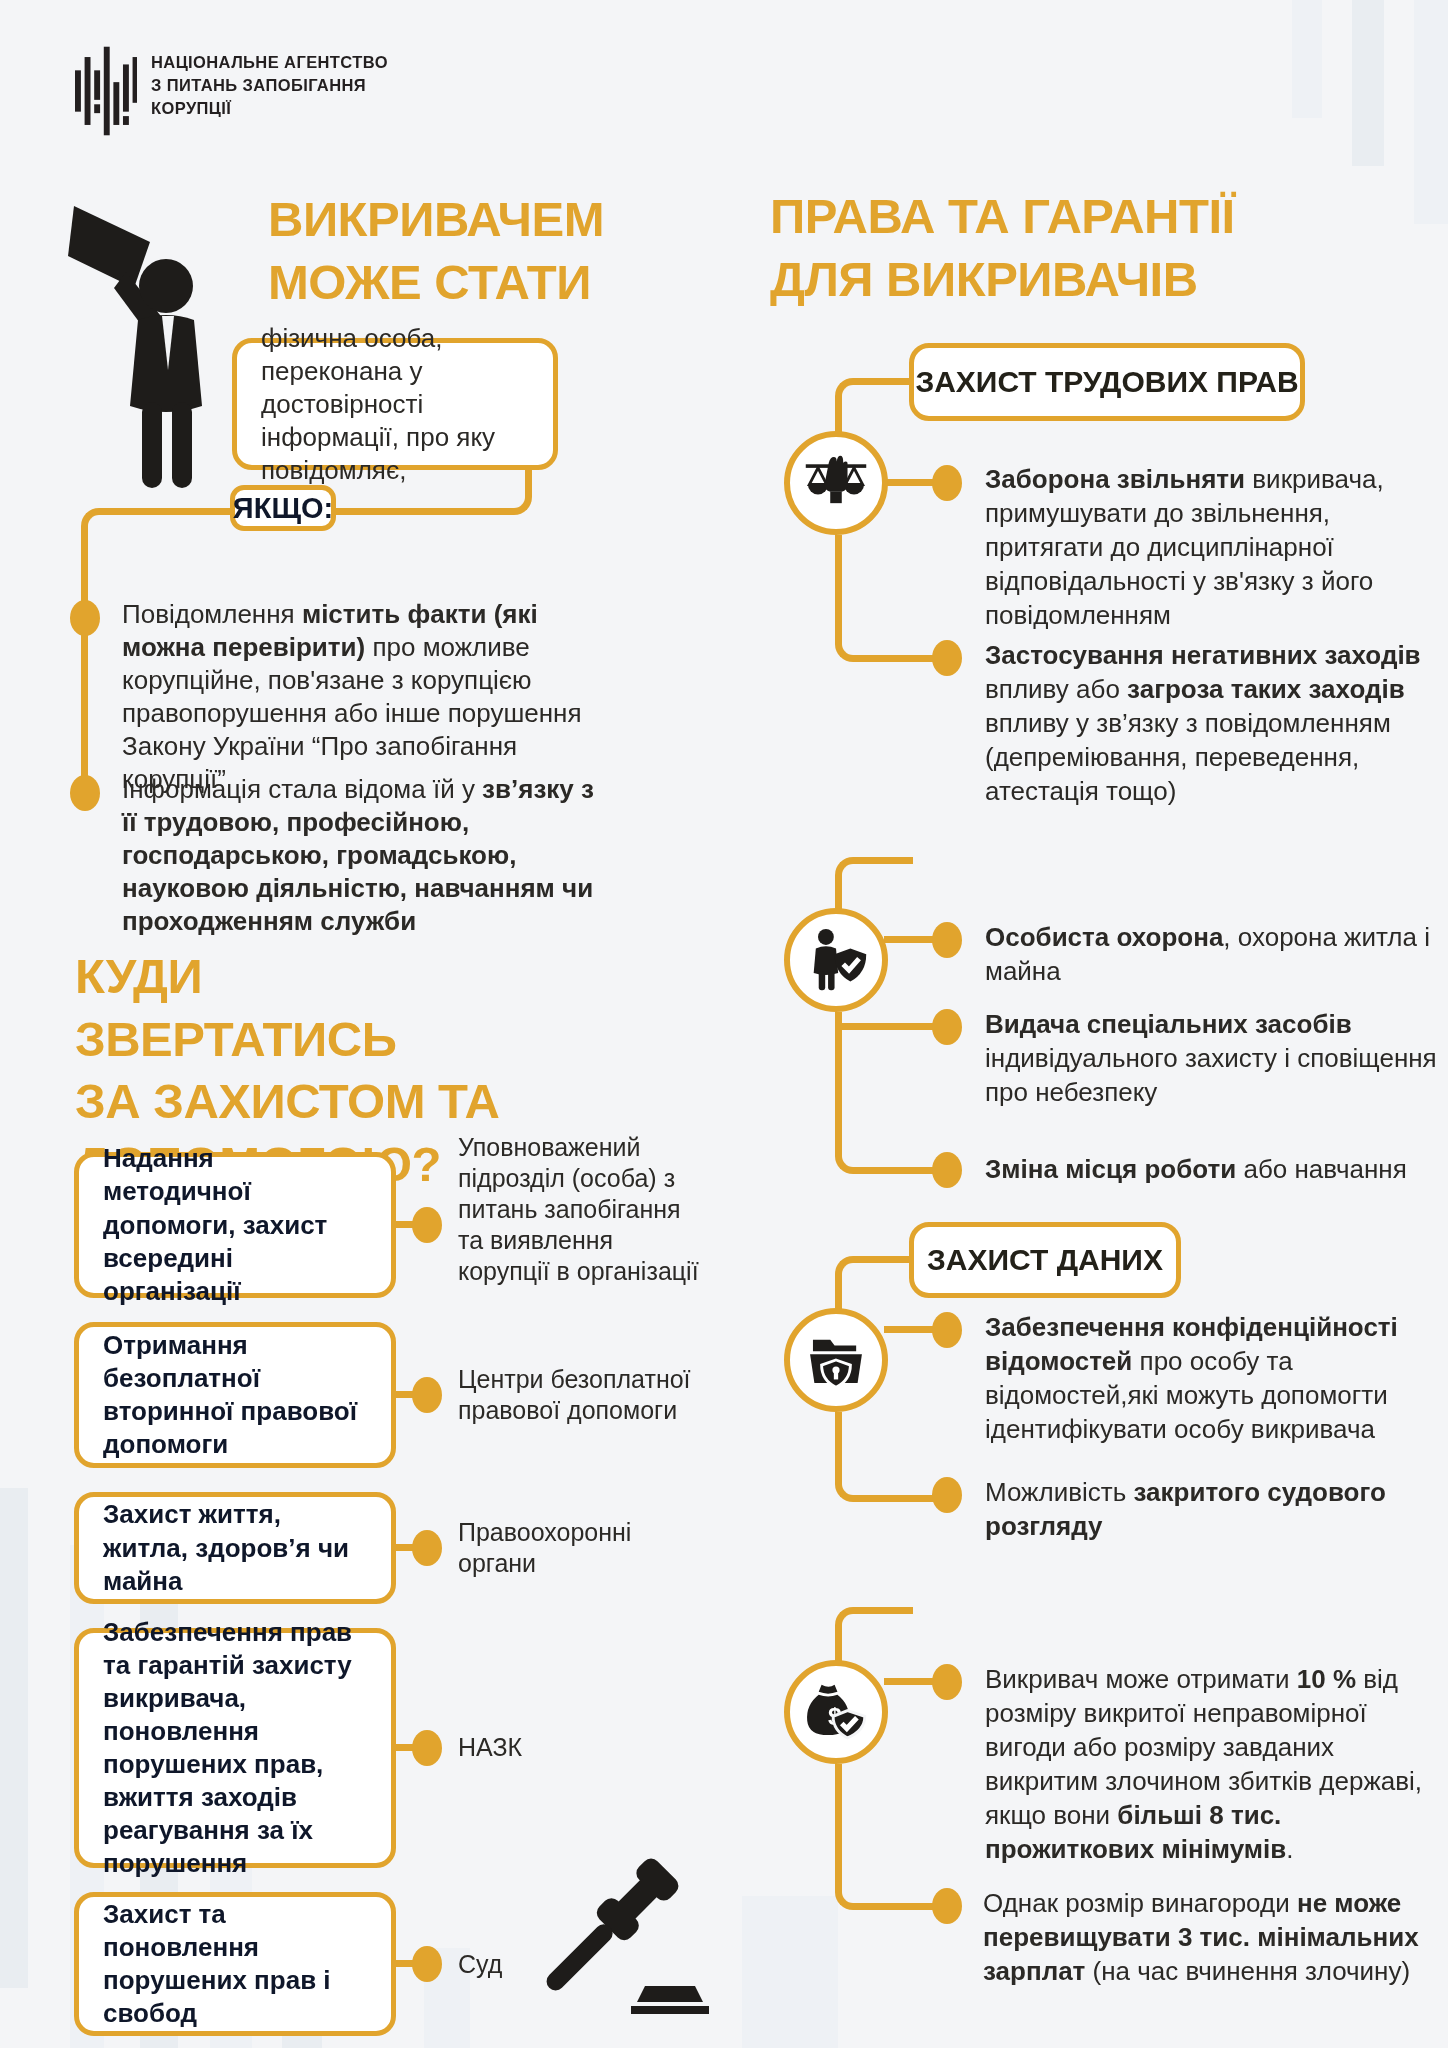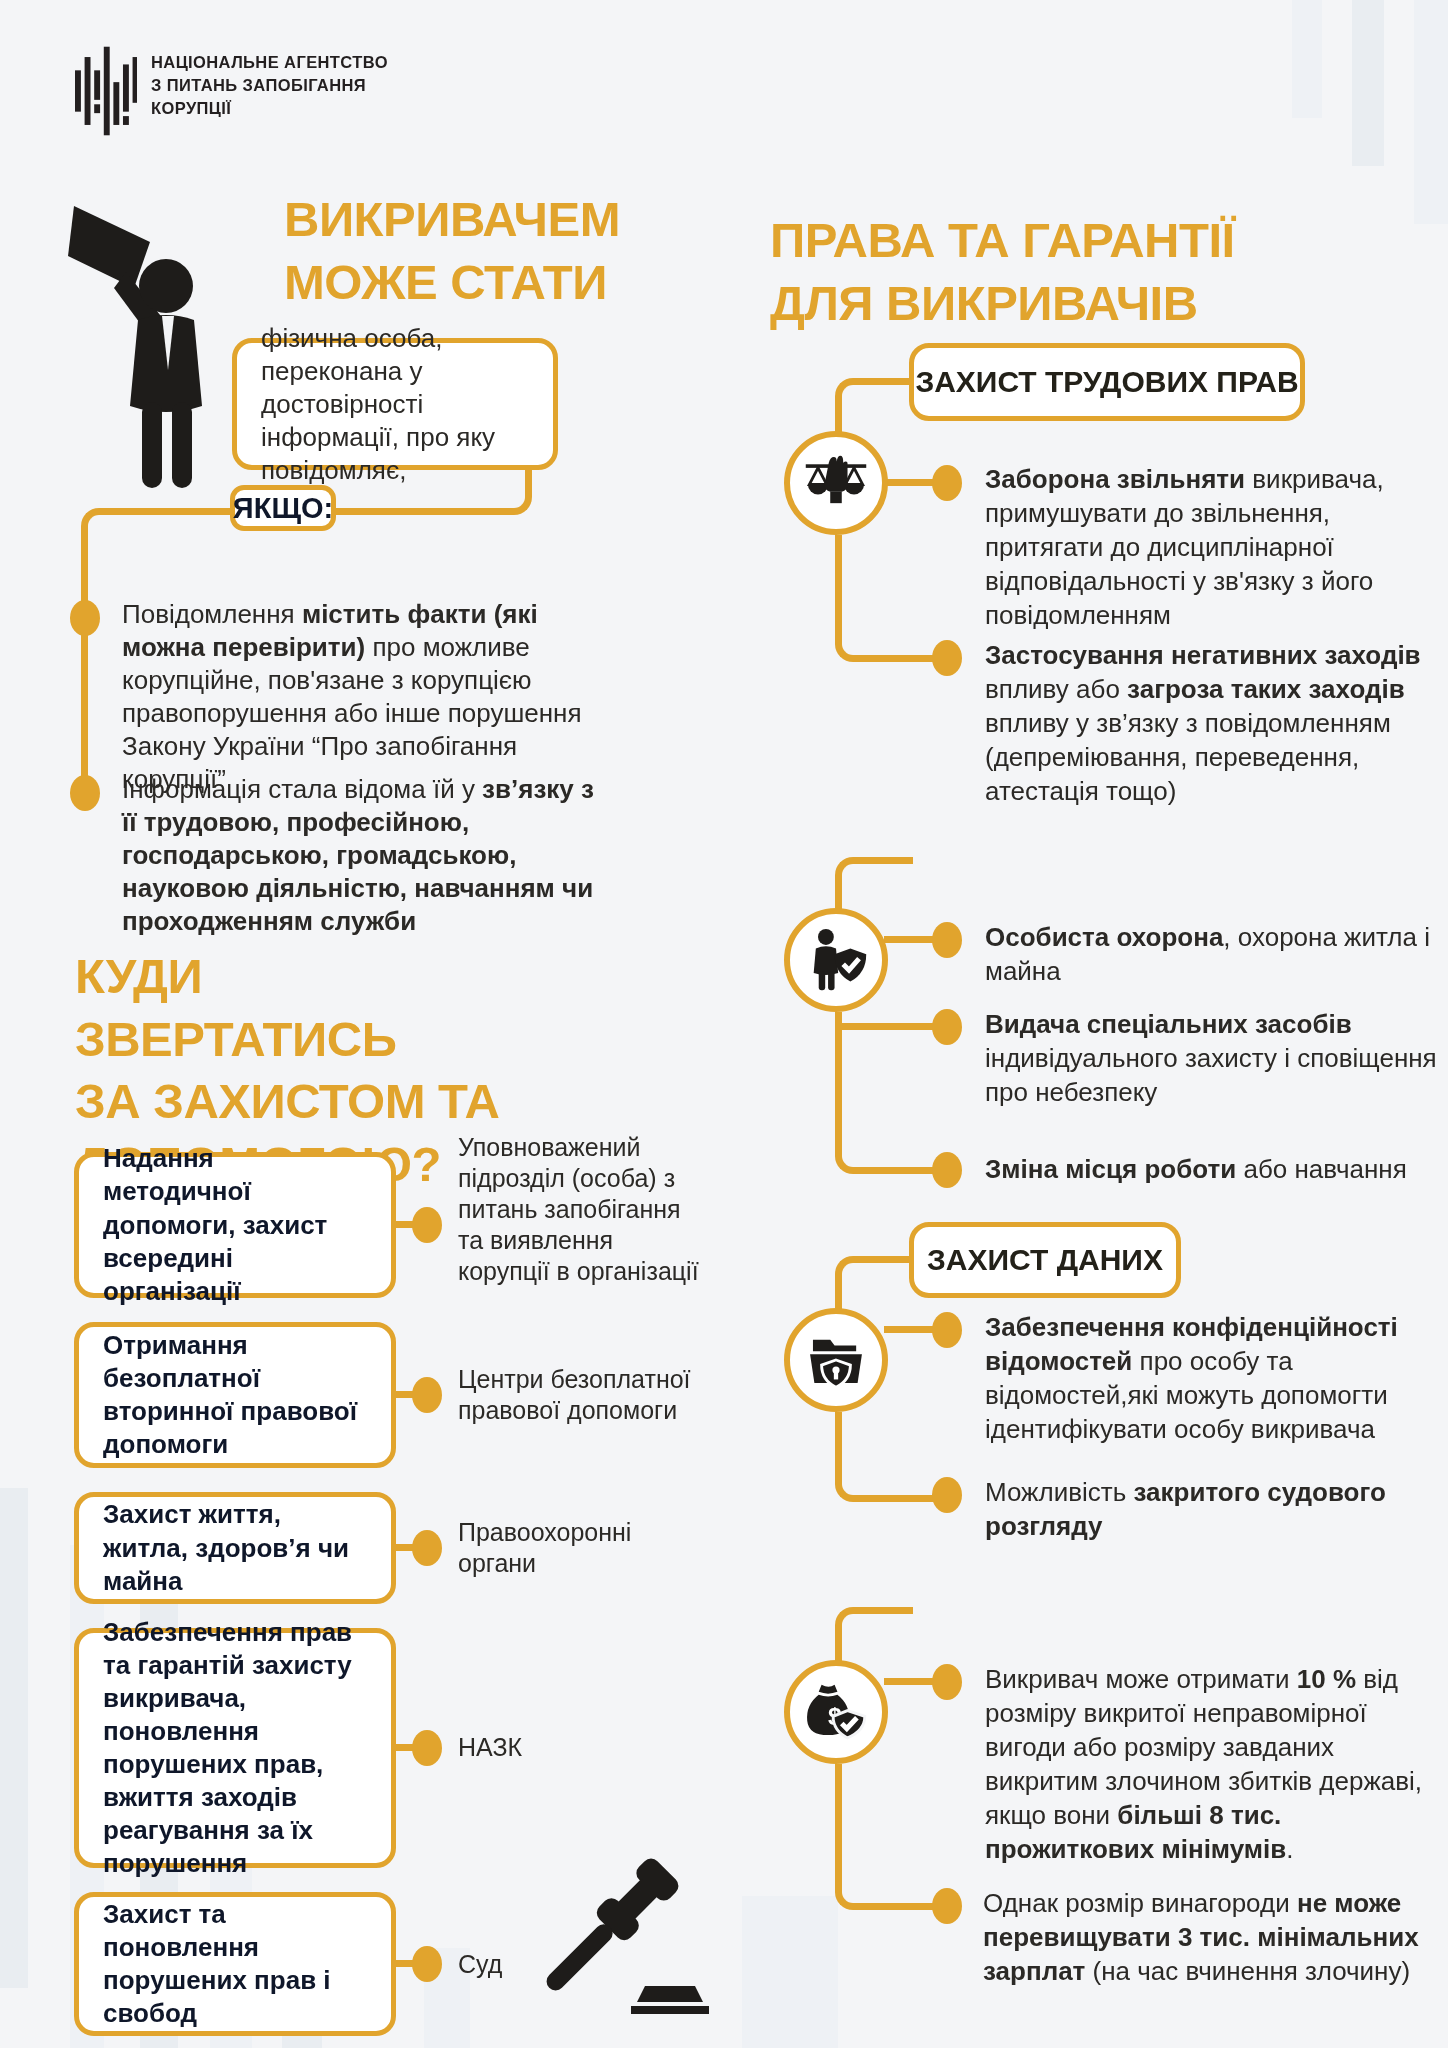--- a/index.html
+++ b/index.html
@@ -87,21 +87,21 @@
       <path d="M6,14 L82,50 L66,96 L0,64 Z"></path>
       <path d="M58,80 L96,128 L80,142 L46,96 Z"></path>
       <circle cx="98" cy="94" r="27"></circle>
       <path d="M70,128 Q98,118 126,128 L134,214 Q98,226 62,214 Z"></path>
       <path d="M94,124 L106,124 L100,178 Z" fill="#F4F5F7"></path>
       <rect x="74" y="210" width="20" height="86" rx="10"></rect>
       <rect x="104" y="210" width="20" height="86" rx="10"></rect>
     </svg>
   </div>
 
-  <div class="abs z gold-h" style="left:268px;top:188px;width:420px;margin-left:16px;">ВИКРИВАЧЕМ
+  <div class="abs z gold-h" style="left:268px;top:188px;width:420px;">ВИКРИВАЧЕМ
 МОЖЕ СТАТИ</div>
 
   <div class="abs card z" style="left:232px;top:338px;width:326px;height:132px;padding:10px 24px;">
     <span class="body-txt" style="line-height:33px;">фізична особа, переконана у достовірності інформації, про яку повідомляє,</span>
   </div>
 
   <div class="elbow dr" style="left:336px;top:466px;width:196px;height:49px;"></div>
 
   <div class="abs card z" style="left:230px;top:485px;width:106px;height:46px;justify-content:center;border-radius:14px;">
     <span class="card-bold" style="font-size:29px;">ЯКЩО:</span>
@@ -160,21 +160,21 @@
         <rect x="60" y="6" width="44" height="26" rx="9"></rect>
         <rect x="60" y="62" width="44" height="26" rx="9"></rect>
         <rect x="70" y="30" width="24" height="34"></rect>
         <rect x="73" y="86" width="18" height="86" rx="9"></rect>
       </g>
       <path d="M100,138 L150,138 L158,154 L92,154 Z"></path>
       <rect x="86" y="158" width="78" height="8"></rect>
     </svg>
   </div>
 
-  <div class="abs z gold-h" style="left:770px;top:185px;width:560px;margin-top:24px;">ПРАВА ТА ГАРАНТІЇ
+  <div class="abs z gold-h" style="left:770px;top:185px;width:560px;">ПРАВА ТА ГАРАНТІЇ
 ДЛЯ ВИКРИВАЧІВ</div>
 
   <div class="elbow lt" style="left:835px;top:378px;width:78px;height:60px;"></div>
   <div class="abs card sect-title" style="left:909px;top:343px;width:396px;height:78px;">
     <span>ЗАХИСТ ТРУДОВИХ ПРАВ</span>
   </div>
   <div class="sect-circle" style="left:784px;top:431px;">
     <svg width="72" height="72" viewBox="0 0 100 100" fill="#1E1C1A">
       <rect x="8" y="24" width="84" height="5"></rect>
       <path d="M25,29 L13,52 L37,52 Z" fill="none" stroke="#1E1C1A" stroke-width="4"></path>

